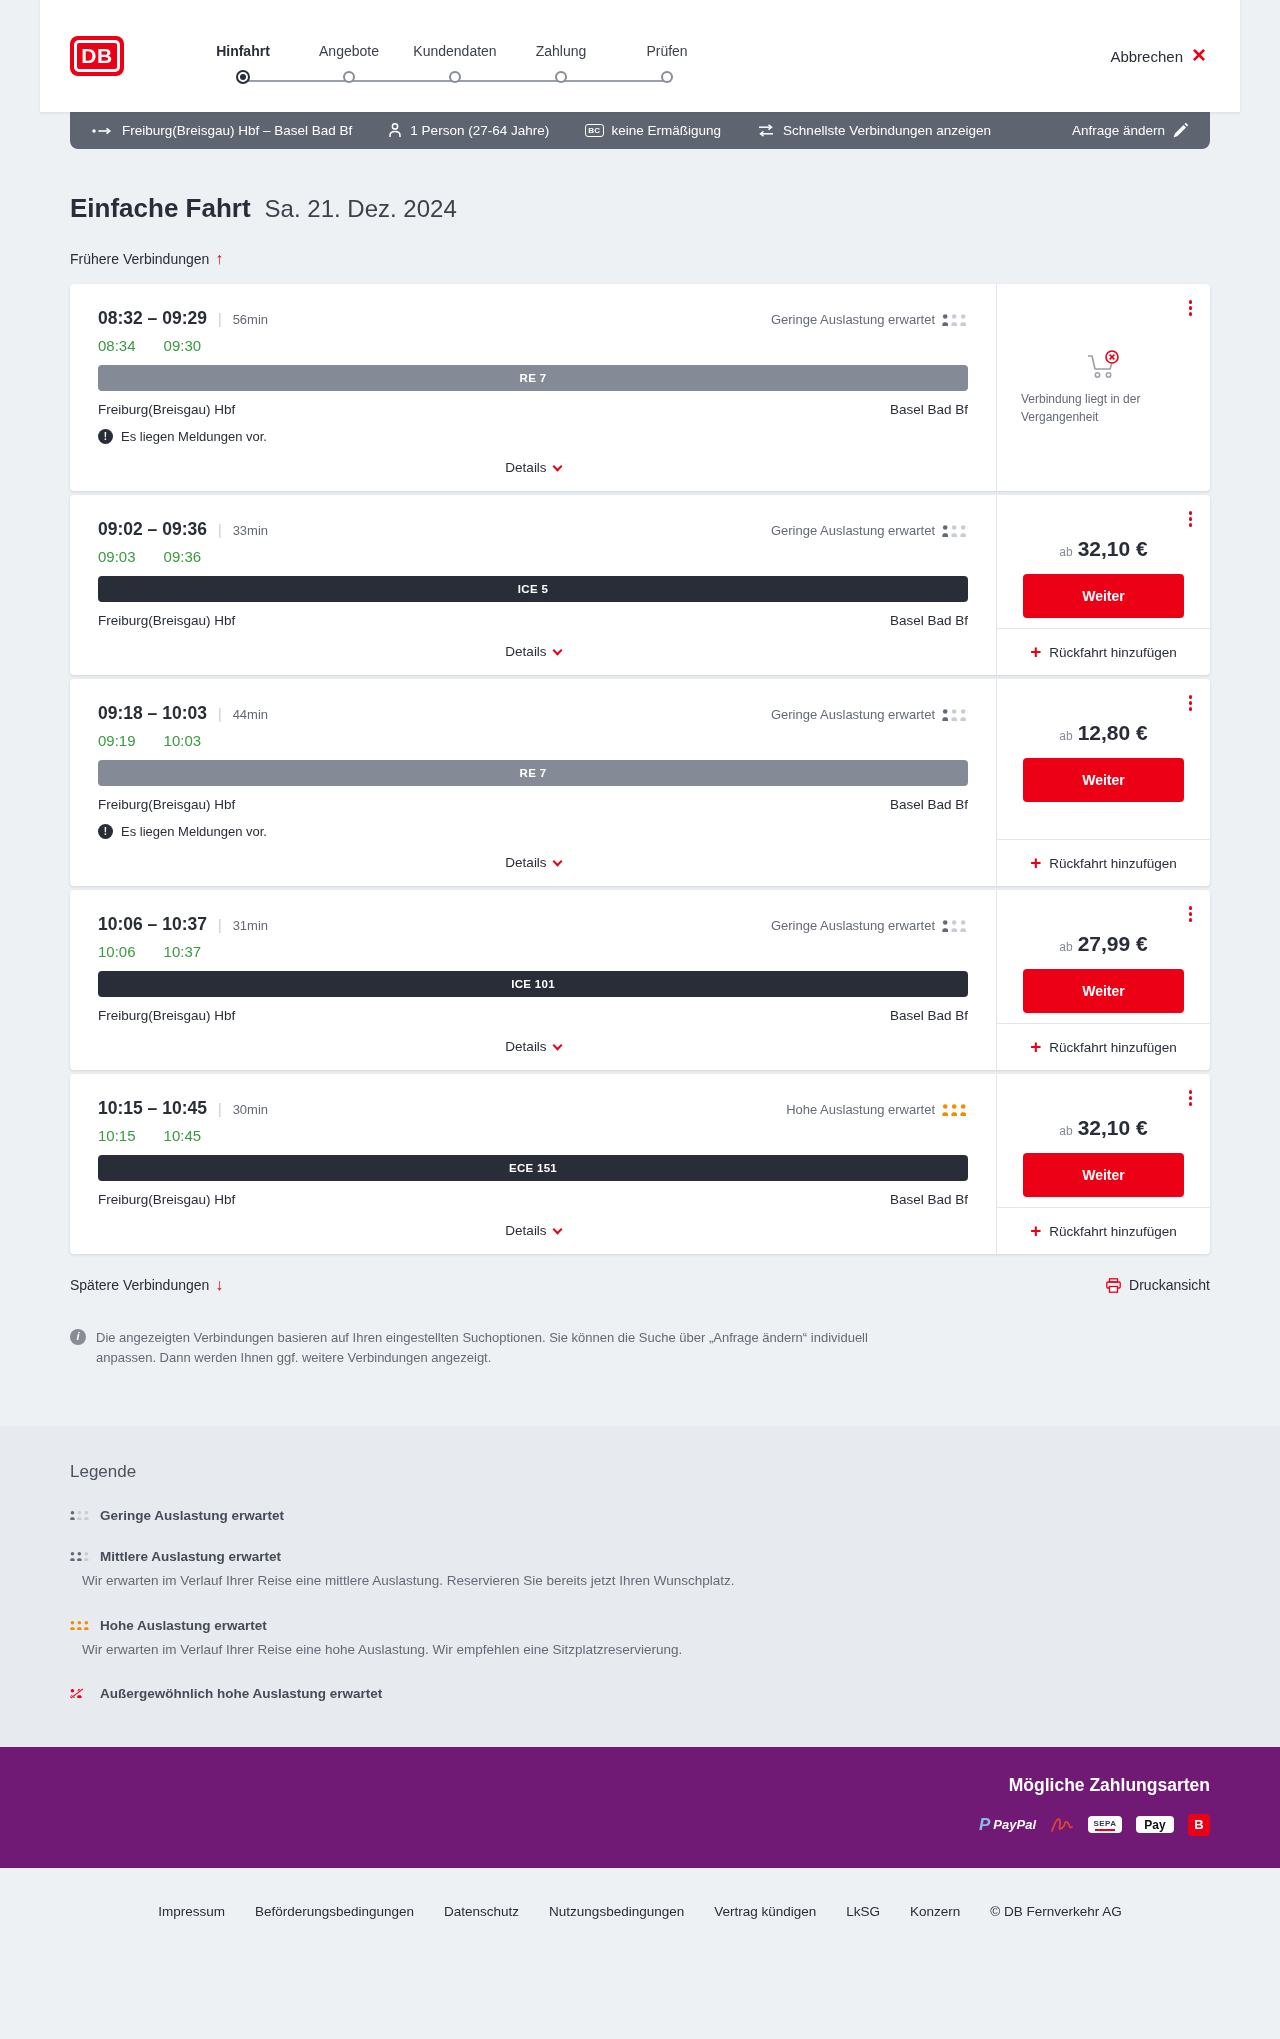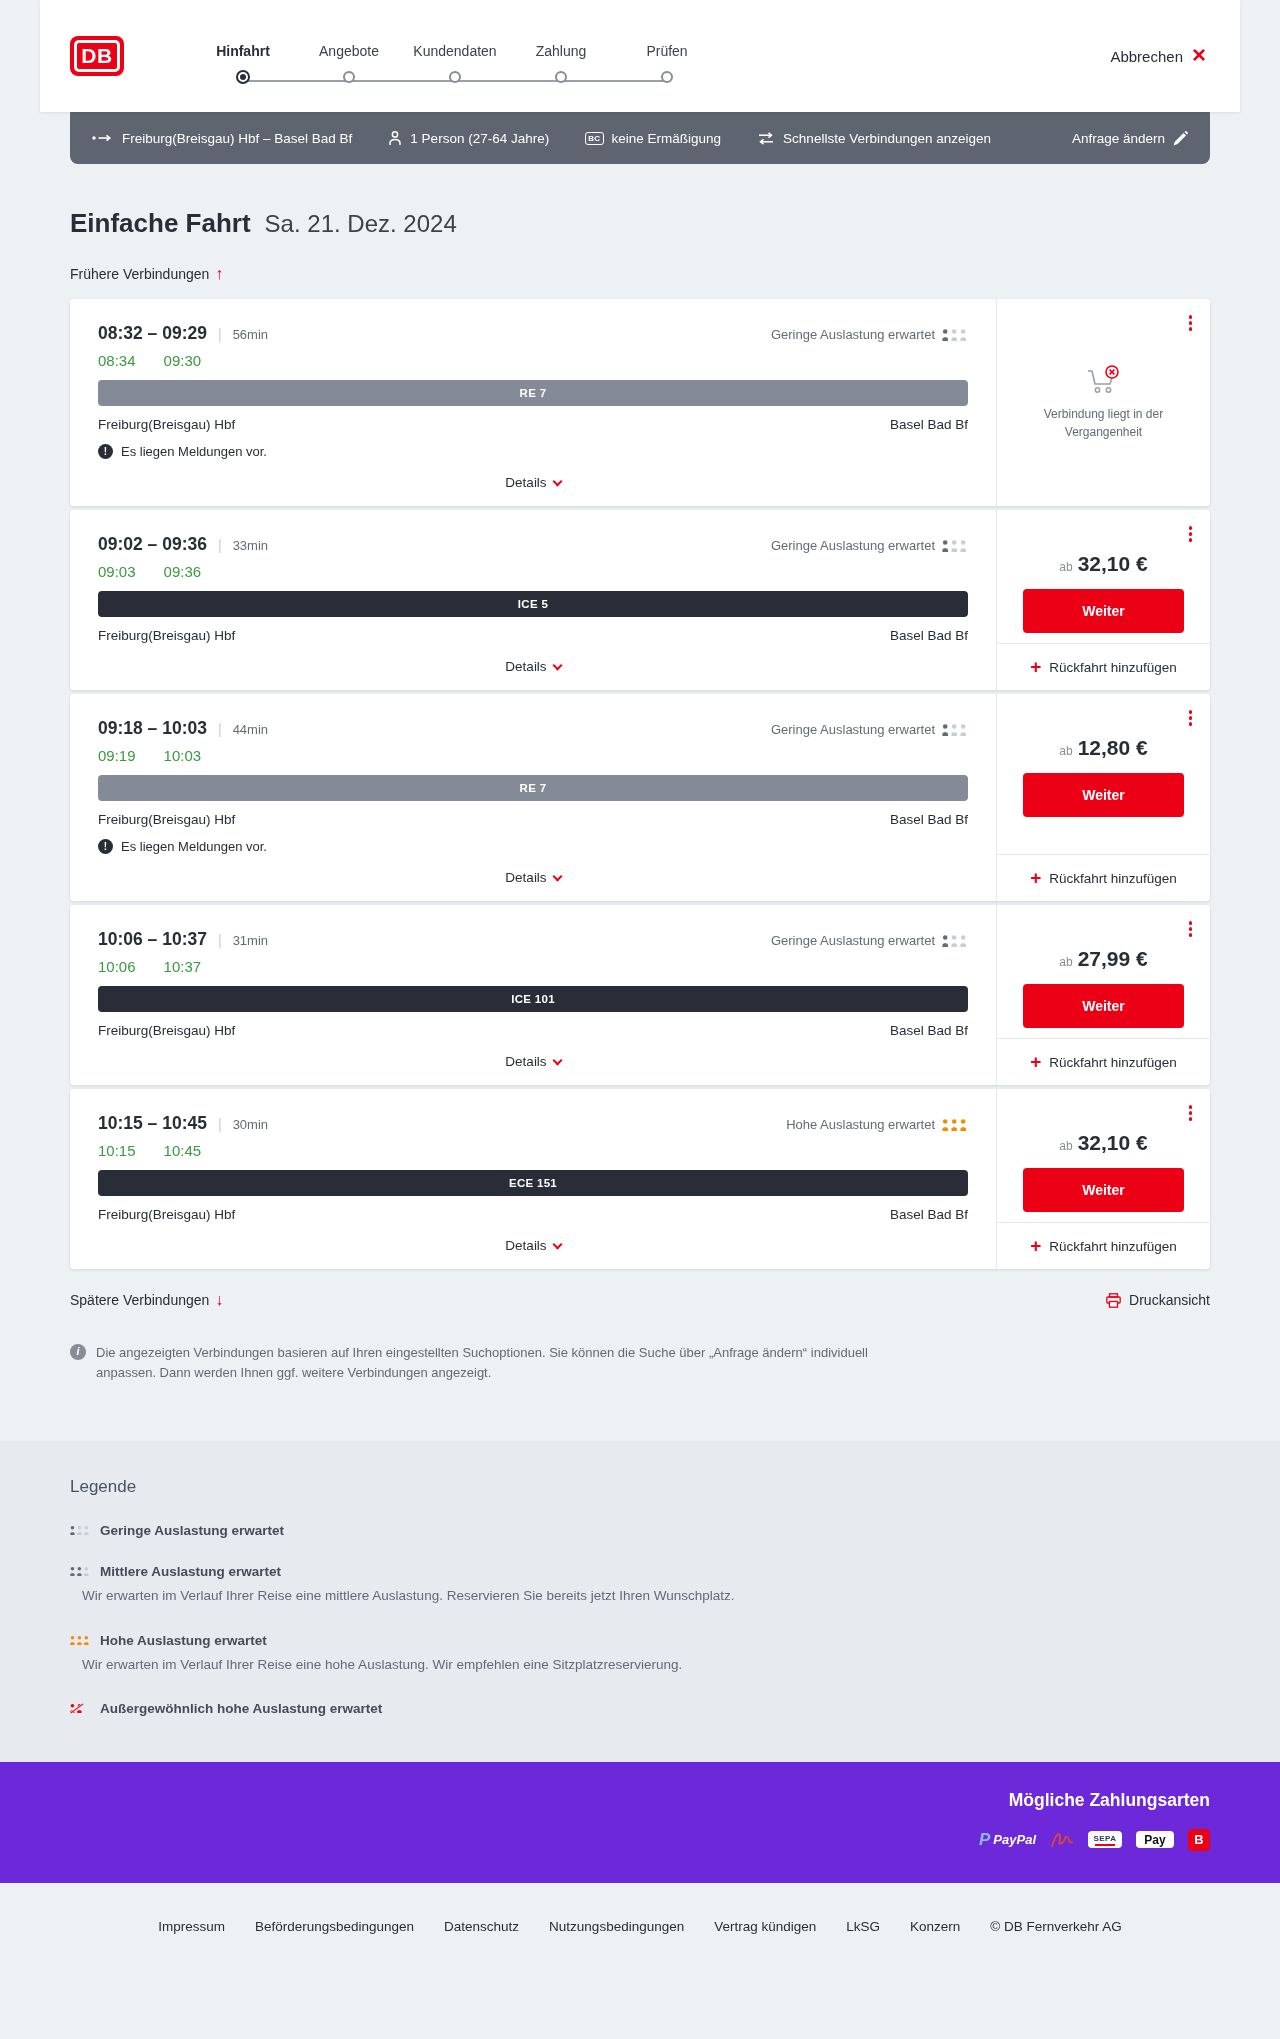--- a/index.html
+++ b/index.html
@@ -45,21 +45,21 @@
   .step.active .dot { width: 14px; height: 14px; border-color: #282d37; margin-top: 7px; }
   .step.active .dot::after { content: ""; position: absolute; inset: 2px; background: #282d37; border-radius: 50%; }
   .cancel { margin-left: auto; margin-right: 34px; display: flex; align-items: center; gap: 9px; font-size: 15px; cursor: pointer; }
   .cancel .x { color: #ec0016; font-size: 24px; font-weight: bold; line-height: 1; margin-top: -2px; }
 
   
   .summary {
     width: 1140px; margin: 0 auto;
     background: #5f6570;
     border-radius: 0 0 8px 8px;
-    height: 52px;
+    height: 37px;
     display: flex; align-items: center;
     padding: 0 22px;
     color: #fff; font-size: 13.5px;
     gap: 36px;
     position: relative; z-index: 1;
   }
   .summary .item { display: flex; align-items: center; gap: 8px; white-space: nowrap; }
   .summary .edit { margin-left: auto; cursor: pointer; }
   .bc-badge { border: 1.5px solid #fff; border-radius: 3px; font-size: 8px; font-weight: bold; padding: 1px 2px; letter-spacing: .4px; }
 
@@ -94,38 +94,38 @@
 
   .card-side { width: 214px; border-left: 1px solid #e3e6ea; position: relative; display: flex; flex-direction: column; }
   .menu-dots { position: absolute; top: 13px; right: 15px; display: flex; flex-direction: column; gap: 2.5px; padding: 3px; cursor: pointer; }
   .menu-dots i { width: 3.5px; height: 3.5px; border-radius: 50%; background: #ec0016; }
   .price-area { margin-top: 42px; text-align: center; }
   .price-area .ab { font-size: 12px; color: #878c96; margin-right: 5px; }
   .price-area .price { font-size: 21px; font-weight: bold; }
   .weiter { margin: 13px 26px 0; height: 44px; background: #ec0016; border: none; border-radius: 4px; color: #fff; font-weight: bold; font-size: 14px; font-family: inherit; cursor: pointer; }
   .side-bottom { margin-top: auto; border-top: 1px solid #e3e6ea; height: 47px; display: flex; align-items: center; justify-content: center; gap: 8px; font-size: 13.5px; cursor: pointer; }
   .plus { color: #ec0016; font-size: 19px; font-weight: bold; line-height: 1; margin-top: -2px; }
-  .past-note { margin: auto; padding: 26px 24px; text-align: center; font-size: 12px; color: #646a75; line-height: 1.45; }
+  .past-note { margin: auto; padding: 26px 24px; font-size: 12px; color: #646a75; line-height: 1.45; }
   .past-note svg { display: block; margin: 0 auto 8px; }
 
   
   .after-row { display: flex; justify-content: space-between; align-items: center; margin-top: 22px; font-size: 14px; }
   .print { display: flex; align-items: center; gap: 8px; font-size: 14px; cursor: pointer; }
   .info-note { margin-top: 34px; display: flex; gap: 10px; font-size: 13px; color: #646a75; line-height: 1.55; max-width: 820px; }
   .info-icon { width: 16px; height: 16px; border-radius: 50%; background: #878c96; color: #fff; font-size: 11px; font-weight: bold; font-style: italic; display: flex; align-items: center; justify-content: center; flex: none; margin-top: 1px; }
 
   
   .legend-section { background: #e7ebef; margin-top: 58px; padding: 36px 0 46px; }
   .legend-title { font-size: 17px; color: #4b535e; }
   .legend-item { margin-top: 26px; }
   .legend-head { display: flex; align-items: center; gap: 10px; font-size: 13.5px; font-weight: bold; color: #464c57; }
   .legend-desc { margin: 7px 0 0 12px; font-size: 13.5px; color: #646a75; line-height: 1.5; max-width: 760px; }
 
   
-  .pay-section { background: #6d28d9; padding: 28px 0 32px; }
+  .pay-section { background: #701a75; padding: 28px 0 32px; }
   .pay-title { text-align: right; color: #fff; font-size: 17.5px; font-weight: bold; }
   .pay-icons { display: flex; justify-content: flex-end; align-items: center; gap: 14px; margin-top: 18px; }
   .paypal { display: flex; align-items: center; gap: 3px; }
   .paypal .pp { color: #8ab9e8; font-size: 17px; font-weight: bold; font-style: italic; }
   .paypal .word { color: #fff; font-size: 13px; font-weight: bold; font-style: italic; }
   .badge { background: #fff; border-radius: 4px; height: 17px; display: flex; align-items: center; justify-content: center; }
   .sepa { width: 34px; flex-direction: column; }
   .sepa .t { font-size: 8px; font-weight: bold; color: #283a63; letter-spacing: .5px; }
   .sepa .bar { width: 20px; height: 2px; background: #ec0016; margin-top: 1px; }
   .applepay { width: 38px; font-size: 12px; font-weight: bold; color: #111; }

